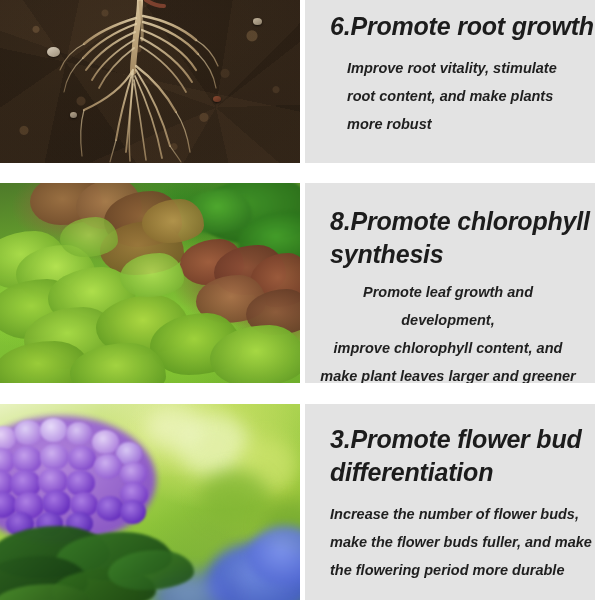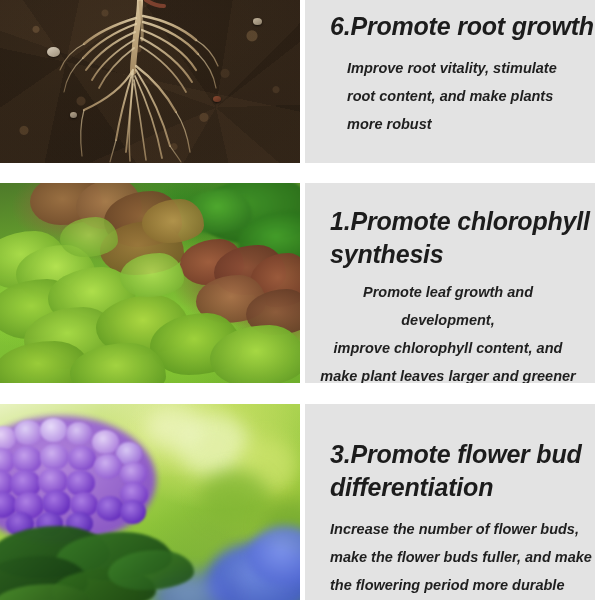--- a/index.html
+++ b/index.html
@@ -131,21 +131,21 @@
   }
   .leaf {
     position: absolute;
     border-radius: 62% 38% 58% 42% / 55% 60% 40% 45%;
     opacity: .88;
   }
   .leaf.v { filter: blur(.4px); }
 
   
   #row-3 { top: 404px; height: 196px; }
-  #row-3 .feature-title { padding: 34px 0 0 25px; }
+  #row-3 .feature-title { padding: 19px 0 0 25px; }
   #row-3 .feature-body  { padding: 12px 0 0 25px; }
 
   .hydrangea {
     position: absolute;
     inset: 0;
     background:
       radial-gradient(ellipse 140px 90px at 72% 22%, #cfe36a 0%, #cfe36a00 70%),
       radial-gradient(ellipse 120px 80px at 92% 44%, #9ec63a 0%, #9ec63a00 72%),
       radial-gradient(ellipse 100px 70px at 56% 12%, #e6f0a8 0%, #e6f0a800 72%),
       radial-gradient(ellipse 130px 86px at 80% 70%, #86b63a 0%, #86b63a00 72%),
@@ -270,21 +270,21 @@
       <div class="leaf v" style="left:96px; top:112px; width:94px; height:60px; background:radial-gradient(ellipse at 50% 42%, #add842, #54921d); opacity:.97;"></div>
       <div class="leaf v" style="left:150px; top:130px; width:92px; height:62px; background:radial-gradient(ellipse at 48% 42%, #9fd23c, #4f8c1b); opacity:.97;"></div>
       <div class="leaf v" style="left:210px; top:142px; width:96px; height:62px; background:radial-gradient(ellipse at 48% 42%, #a8d944, #538f1e); opacity:.97;"></div>
       <div class="leaf v" style="left:-6px; top:158px; width:98px; height:56px; background:radial-gradient(ellipse at 45% 40%, #9bcd3a, #4d871a); opacity:.97;"></div>
       <div class="leaf v" style="left:70px; top:160px; width:96px; height:56px; background:radial-gradient(ellipse at 48% 40%, #a4d441, #51901c); opacity:.97;"></div>
       <div class="leaf v" style="left:120px; top:70px; width:64px; height:44px; background:radial-gradient(ellipse at 50% 45%, #b9e65a, #6aa82a); opacity:.8;"></div>
       <div class="leaf v" style="left:60px; top:34px; width:58px; height:40px; background:radial-gradient(ellipse at 50% 45%, #b2e055, #67a327); opacity:.7;"></div>
     </div>
 
     <div class="copy">
-      <h2 class="feature-title">1.Promote chlorophyll
+      <h2 class="feature-title">8.Promote chlorophyll
 synthesis</h2>
       <p class="feature-body">Promote leaf growth and development,
 improve chlorophyll content, and
 make plant leaves larger and greener</p>
     </div>
   </section>
 
   <section class="feature-row" id="row-3">
 
     <div class="media">

